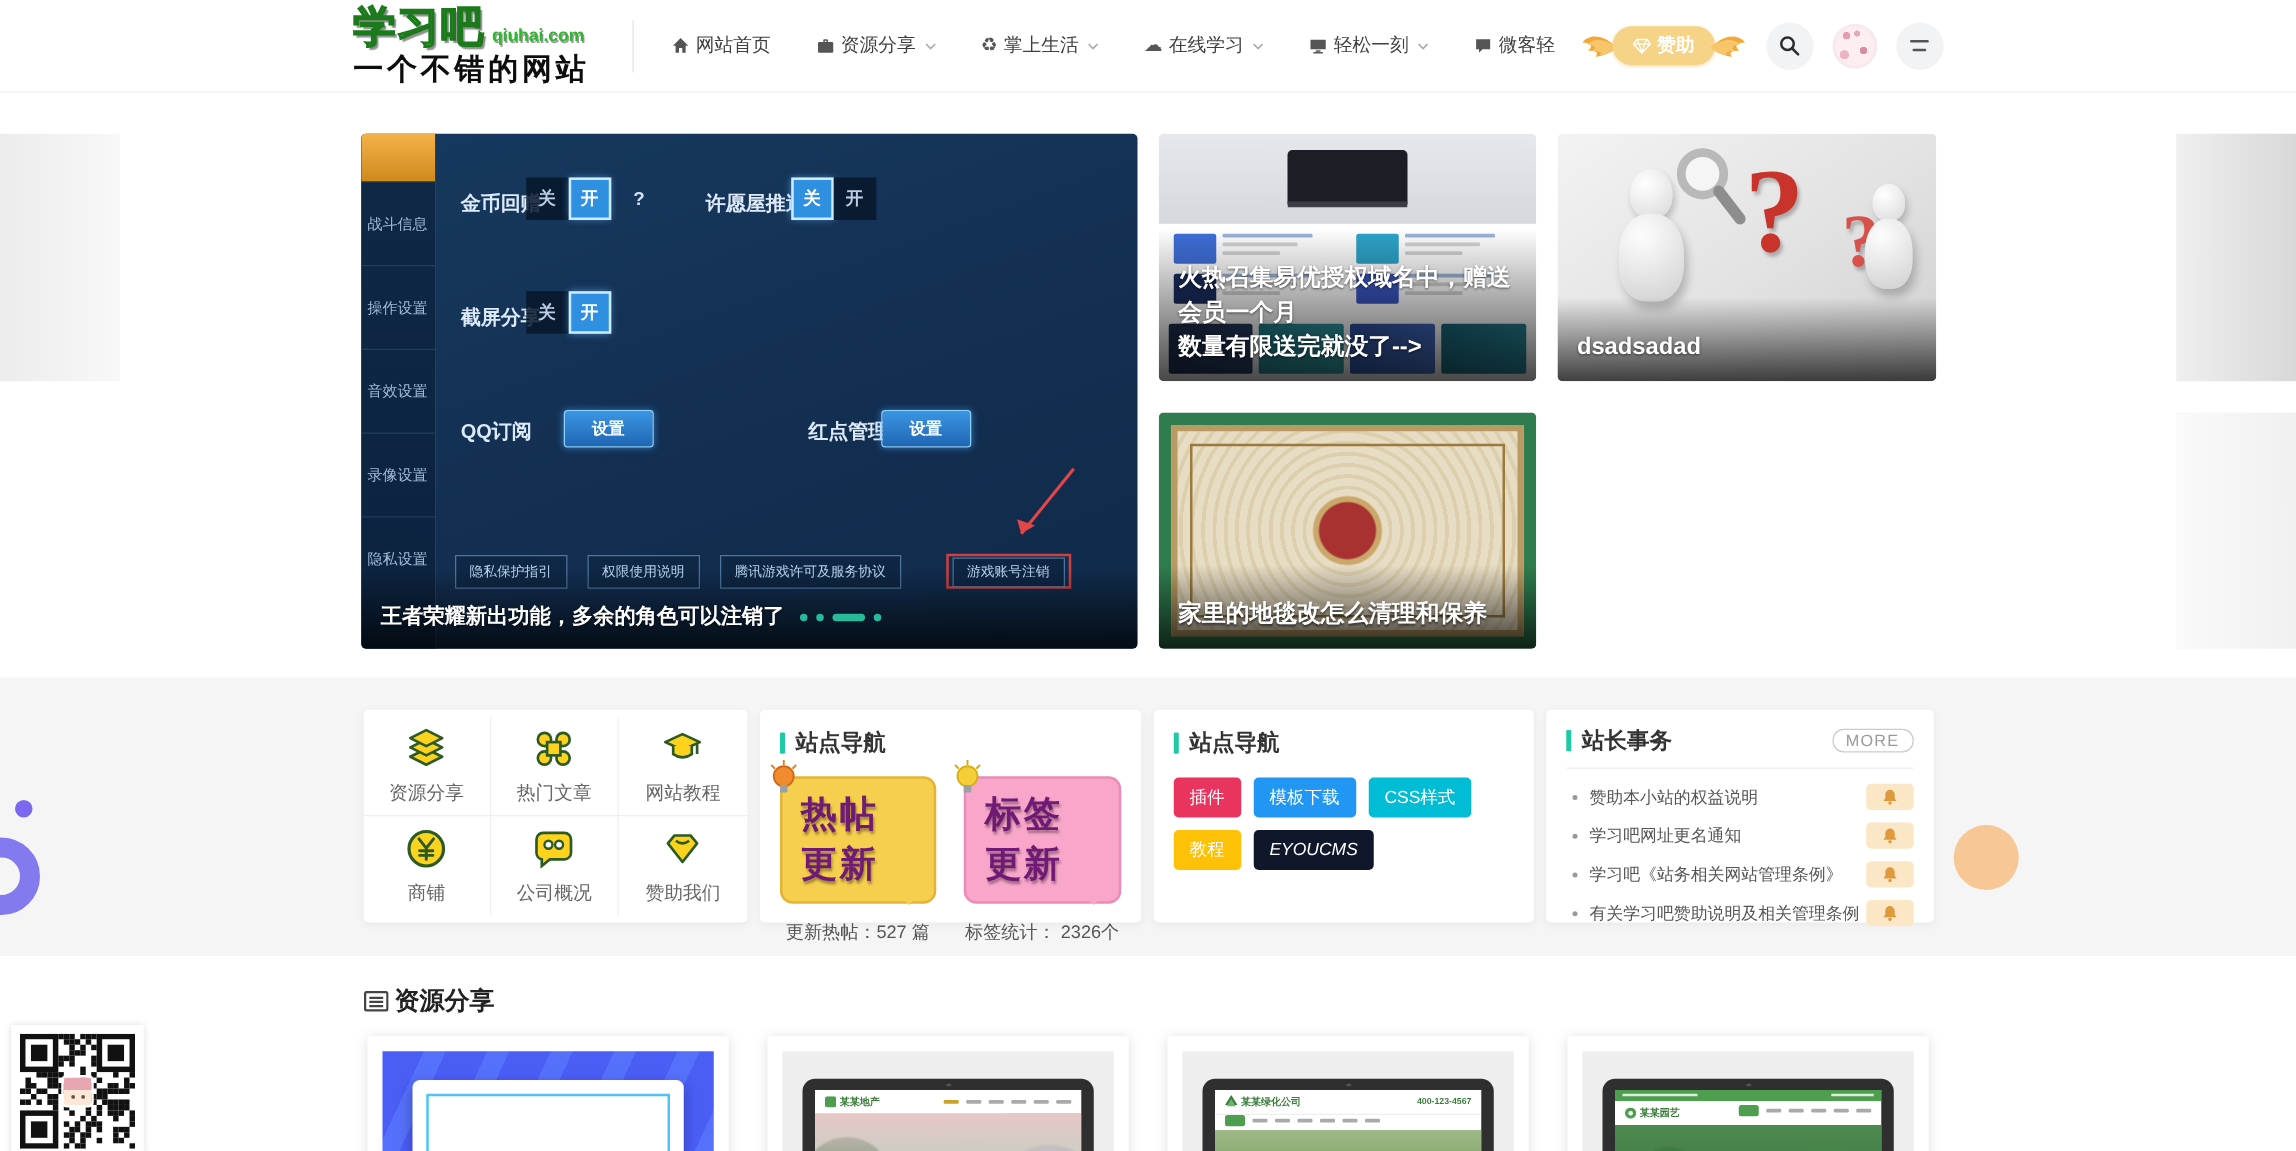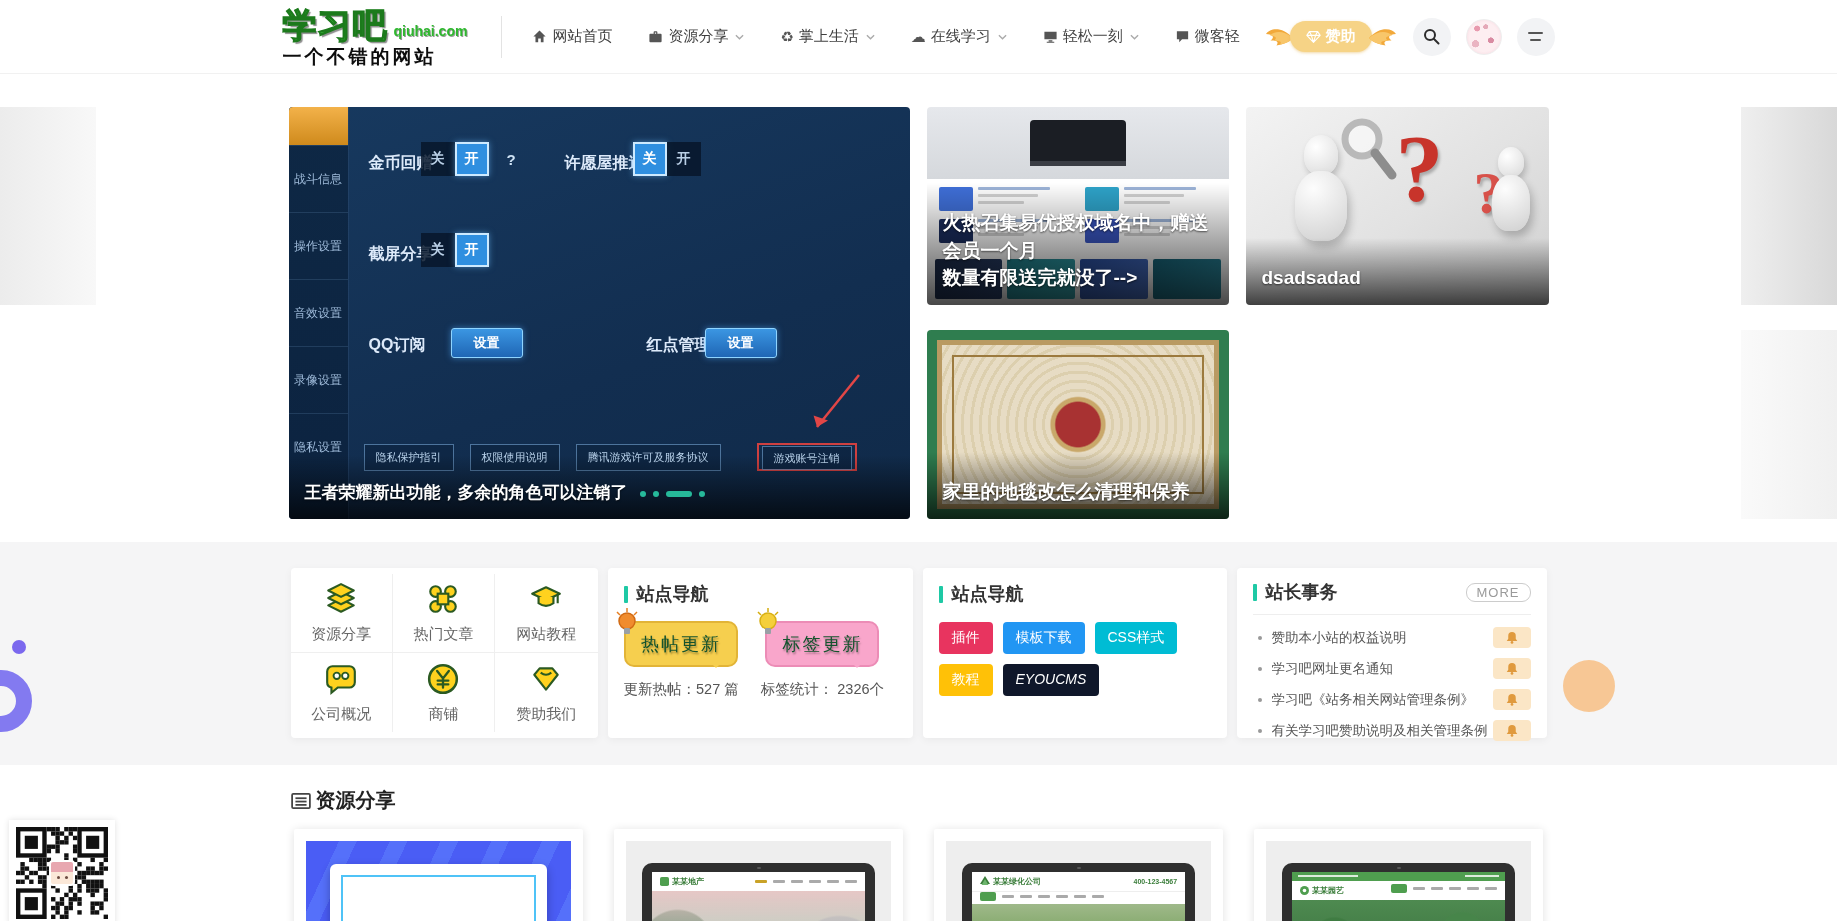--- a/index.html
+++ b/index.html
@@ -8,21 +8,21 @@
     font-family:"Liberation Sans","DejaVu Sans",sans-serif;
     background:#fff; overflow:hidden; position:relative; color:#333;
   }
   
   .header { height:73px; background:#fff; box-shadow:0 1px 0 #f1f1f1; position:relative; z-index:10; }
   .header-inner { width:1272px; margin:0 auto; height:100%; display:flex; align-items:center; }
   .logo { display:flex; flex-direction:column; line-height:1; cursor:pointer; }
   .logo-top { display:flex; align-items:flex-end; gap:6px; }
   .logo-title { font-size:34px; font-weight:bold; color:#3fd13f; -webkit-text-stroke:1.3px #1c7a1c; text-shadow:2px 2px 1px rgba(0,0,0,.45); letter-spacing:1px; }
   .logo-domain { font-size:14px; font-weight:bold; color:#2eb82e; text-shadow:1px 1px 0 rgba(0,0,0,.4); padding-bottom:4px; }
-  .logo-tagline { font-size:19px; font-weight:bold; color:#0d0d0d; letter-spacing:3px; margin-top:5px; }
+  .logo-tagline { font-size:24px; font-weight:bold; color:#0d0d0d; letter-spacing:3px; margin-top:5px; }
   .hdr-divider { width:1px; height:42px; background:#e3e3e3; margin:0 30px 0 34px; }
   .nav { display:flex; align-items:center; gap:36px; }
   .nav-item { display:flex; align-items:center; gap:5px; font-size:15px; color:#3f3f3f; cursor:pointer; white-space:nowrap; }
   .nav-item .glyph { font-size:15px; color:#555; line-height:1; }
   .nav-item svg { display:block; }
   .caret { margin-left:2px; }
   .hdr-right { margin-left:auto; display:flex; align-items:center; gap:15px; }
   .sponsor-wrap { display:flex; align-items:center; cursor:pointer; }
   .wing { width:30px; height:24px; }
   .wing.r { transform:scaleX(-1); }
@@ -109,21 +109,21 @@
   .quick-grid { display:grid; grid-template-columns:1fr 1fr 1fr; grid-template-rows:1fr 1fr; height:100%; padding:6px 0; }
   .quick-cell { display:flex; flex-direction:column; align-items:center; justify-content:center; gap:9px; cursor:pointer; border-right:1px solid #efefef; }
   .quick-cell:nth-child(3n) { border-right:none; }
   .quick-cell:nth-child(-n+3) { border-bottom:1px solid #efefef; }
   .quick-label { font-size:15px; color:#666; }
   .wtitle { display:flex; align-items:center; font-size:18px; font-weight:bold; color:#333; }
   .wtitle:before { content:""; width:4px; height:17px; background:#1ec9a5; margin-right:9px; border-radius:1px; }
   .pad { padding:14px 16px; }
   .stats-row { display:flex; gap:22px; margin-top:15px; }
   .stat-col { display:flex; flex-direction:column; align-items:center; gap:13px; }
-  .badge { position:relative; border-radius:10px; padding:9px 15px; font-size:18px; font-weight:normal; color:#14532d; letter-spacing:2px; text-shadow:1px 2px 2px rgba(0,0,0,.35); }
+  .badge { position:relative; border-radius:10px; padding:9px 15px; font-size:29px; font-weight:bold; color:#701a75; letter-spacing:2px; text-shadow:1px 2px 2px rgba(0,0,0,.35); }
   .badge.yellow { background:#f6cf4e; border:2px solid #e2b437; }
   .badge.pink { background:#f9a6cb; border:2px solid #ec8cb6; }
   .badge:after { content:""; position:absolute; right:14px; bottom:-9px; border:6px solid transparent; border-top:8px solid inherit; }
   .badge.yellow:after { border-top-color:#f6cf4e; }
   .badge.pink:after { border-top-color:#f9a6cb; }
   .bulb { position:absolute; left:-12px; top:-16px; }
   .stat-line { font-size:14.5px; color:#555; }
   .tags { display:flex; flex-wrap:wrap; gap:10px; margin-top:16px; }
   .tag { color:#fff; font-size:14px; padding:7px 13px; border-radius:4px; cursor:pointer; }
   .admin-head { display:flex; align-items:center; justify-content:space-between; border-bottom:1px solid #eee; padding-bottom:10px; }
@@ -444,32 +444,32 @@
         <div class="quick-cell">
           <svg width="34" height="34" viewBox="0 0 32 32">
               <path d="M16 5 L29 11 L16 17 L3 11 Z" fill="#ffd21e" stroke="#2b5a22" stroke-width="2" stroke-linejoin="round"></path>
               <path d="M9 14 V20 Q16 25 23 20 V14" fill="#ffd21e" stroke="#2b5a22" stroke-width="2"></path>
               <line x1="27" y1="12" x2="27" y2="20" stroke="#2b5a22" stroke-width="2"></line>
             </svg>
           <span class="quick-label">网站教程</span>
         </div>
         <div class="quick-cell">
           <svg width="34" height="34" viewBox="0 0 32 32">
+              <circle cx="16" cy="16" r="13" fill="#ffd21e" stroke="#2b5a22" stroke-width="2.4"></circle>
+              <path d="M10.5 8.5 L16 15.5 L21.5 8.5 M16 15.5 V24 M11 17.5 H21 M11 21 H21" stroke="#2b5a22" stroke-width="2.2" fill="none" stroke-linecap="round"></path>
+            </svg>
+          <span class="quick-label">商铺</span>
+        </div>
+        <div class="quick-cell">
+          <svg width="34" height="34" viewBox="0 0 32 32">
               <path d="M8 4 H24 A5 5 0 0 1 29 9 V19 A5 5 0 0 1 24 24 H13 L7 29 V24 A5 5 0 0 1 3 19 V9 A5 5 0 0 1 8 4 Z" fill="#ffd21e" stroke="#2b5a22" stroke-width="2"></path>
               <circle cx="12" cy="13" r="3" fill="#fff" stroke="#2b5a22" stroke-width="1.8"></circle>
               <circle cx="20" cy="13" r="3" fill="#fff" stroke="#2b5a22" stroke-width="1.8"></circle>
             </svg>
           <span class="quick-label">公司概况</span>
-        </div>
-        <div class="quick-cell">
-          <svg width="34" height="34" viewBox="0 0 32 32">
-              <circle cx="16" cy="16" r="13" fill="#ffd21e" stroke="#2b5a22" stroke-width="2.4"></circle>
-              <path d="M10.5 8.5 L16 15.5 L21.5 8.5 M16 15.5 V24 M11 17.5 H21 M11 21 H21" stroke="#2b5a22" stroke-width="2.2" fill="none" stroke-linecap="round"></path>
-            </svg>
-          <span class="quick-label">商铺</span>
         </div>
         <div class="quick-cell">
           <svg width="34" height="34" viewBox="0 0 32 32">
               <path d="M10 6 H22 L27 12 L16 26 L5 12 Z" fill="#ffd21e" stroke="#2b5a22" stroke-width="2" stroke-linejoin="round"></path>
               <path d="M11 10 Q16 14 21 10" stroke="#2b5a22" stroke-width="2" fill="none"></path>
             </svg>
           <span class="quick-label">赞助我们</span>
         </div>
       </div>
     </div>

